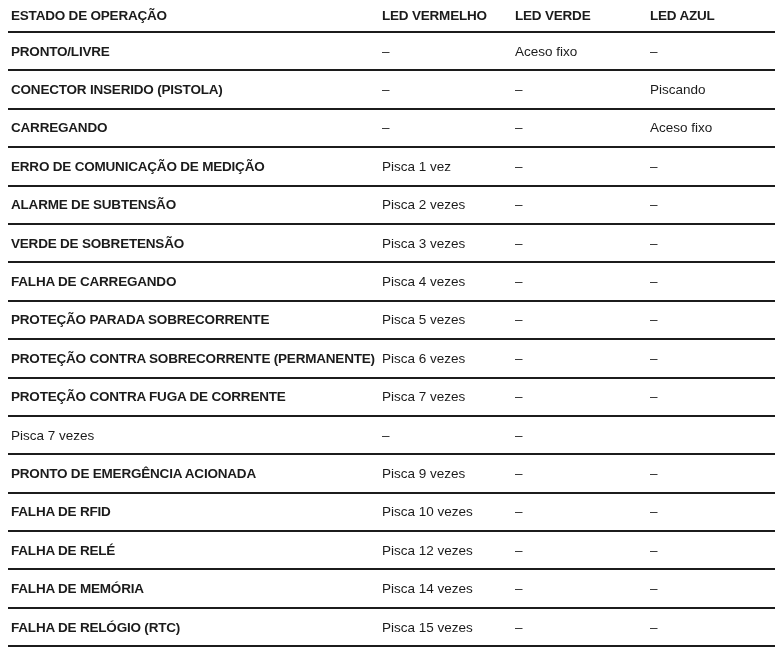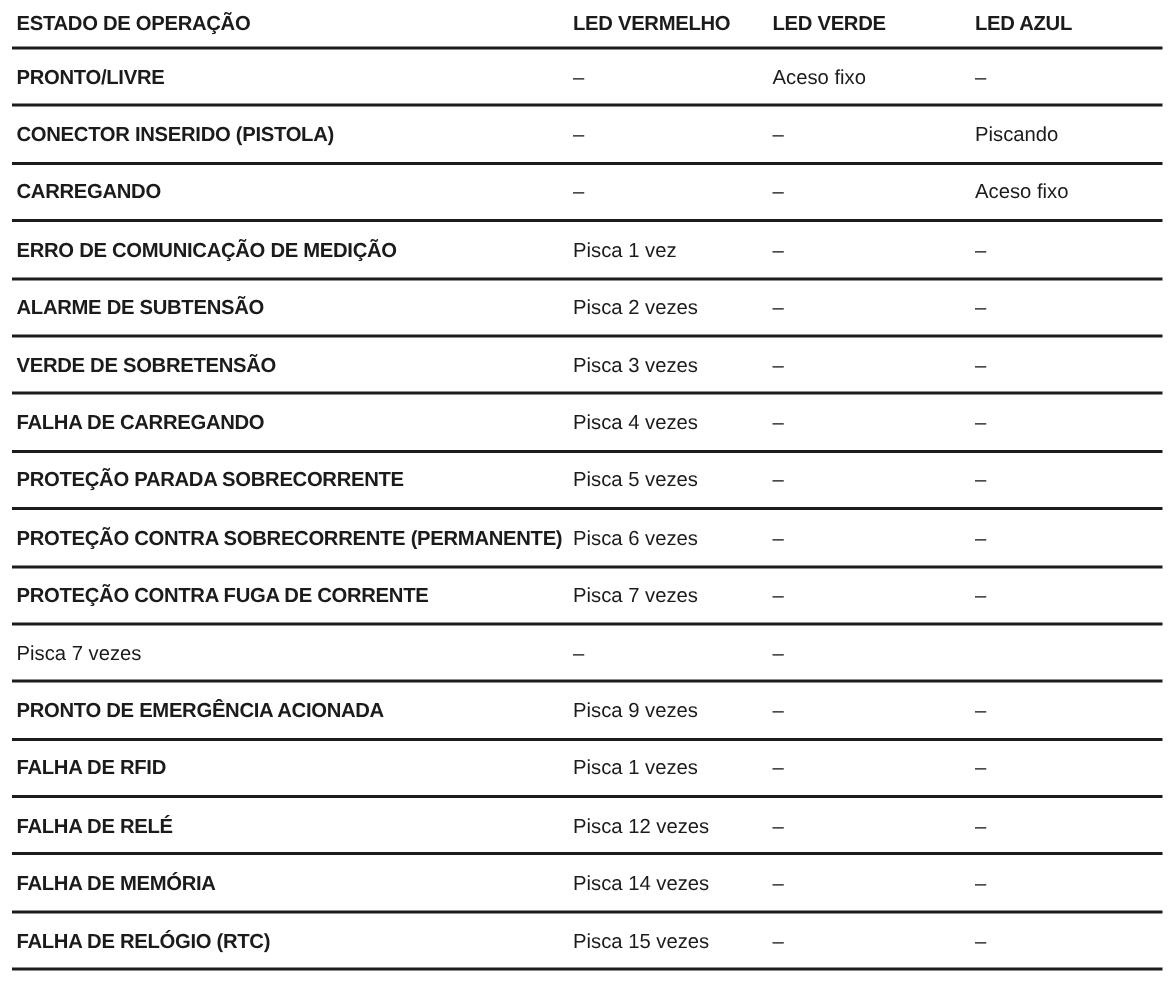--- a/index.html
+++ b/index.html
@@ -120,21 +120,21 @@
         <div class="cell value">–</div>
       </div>
       <div class="row">
         <div class="cell caps">PRONTO DE EMERGÊNCIA ACIONADA</div>
         <div class="cell value">Pisca 9 vezes</div>
         <div class="cell value">–</div>
         <div class="cell value">–</div>
       </div>
       <div class="row">
         <div class="cell caps">FALHA DE RFID</div>
-        <div class="cell value">Pisca 1 vezes</div>
+        <div class="cell value">Pisca 10 vezes</div>
         <div class="cell value">–</div>
         <div class="cell value">–</div>
       </div>
       <div class="row">
         <div class="cell caps">FALHA DE RELÉ</div>
         <div class="cell value">Pisca 12 vezes</div>
         <div class="cell value">–</div>
         <div class="cell value">–</div>
       </div>
       <div class="row">

